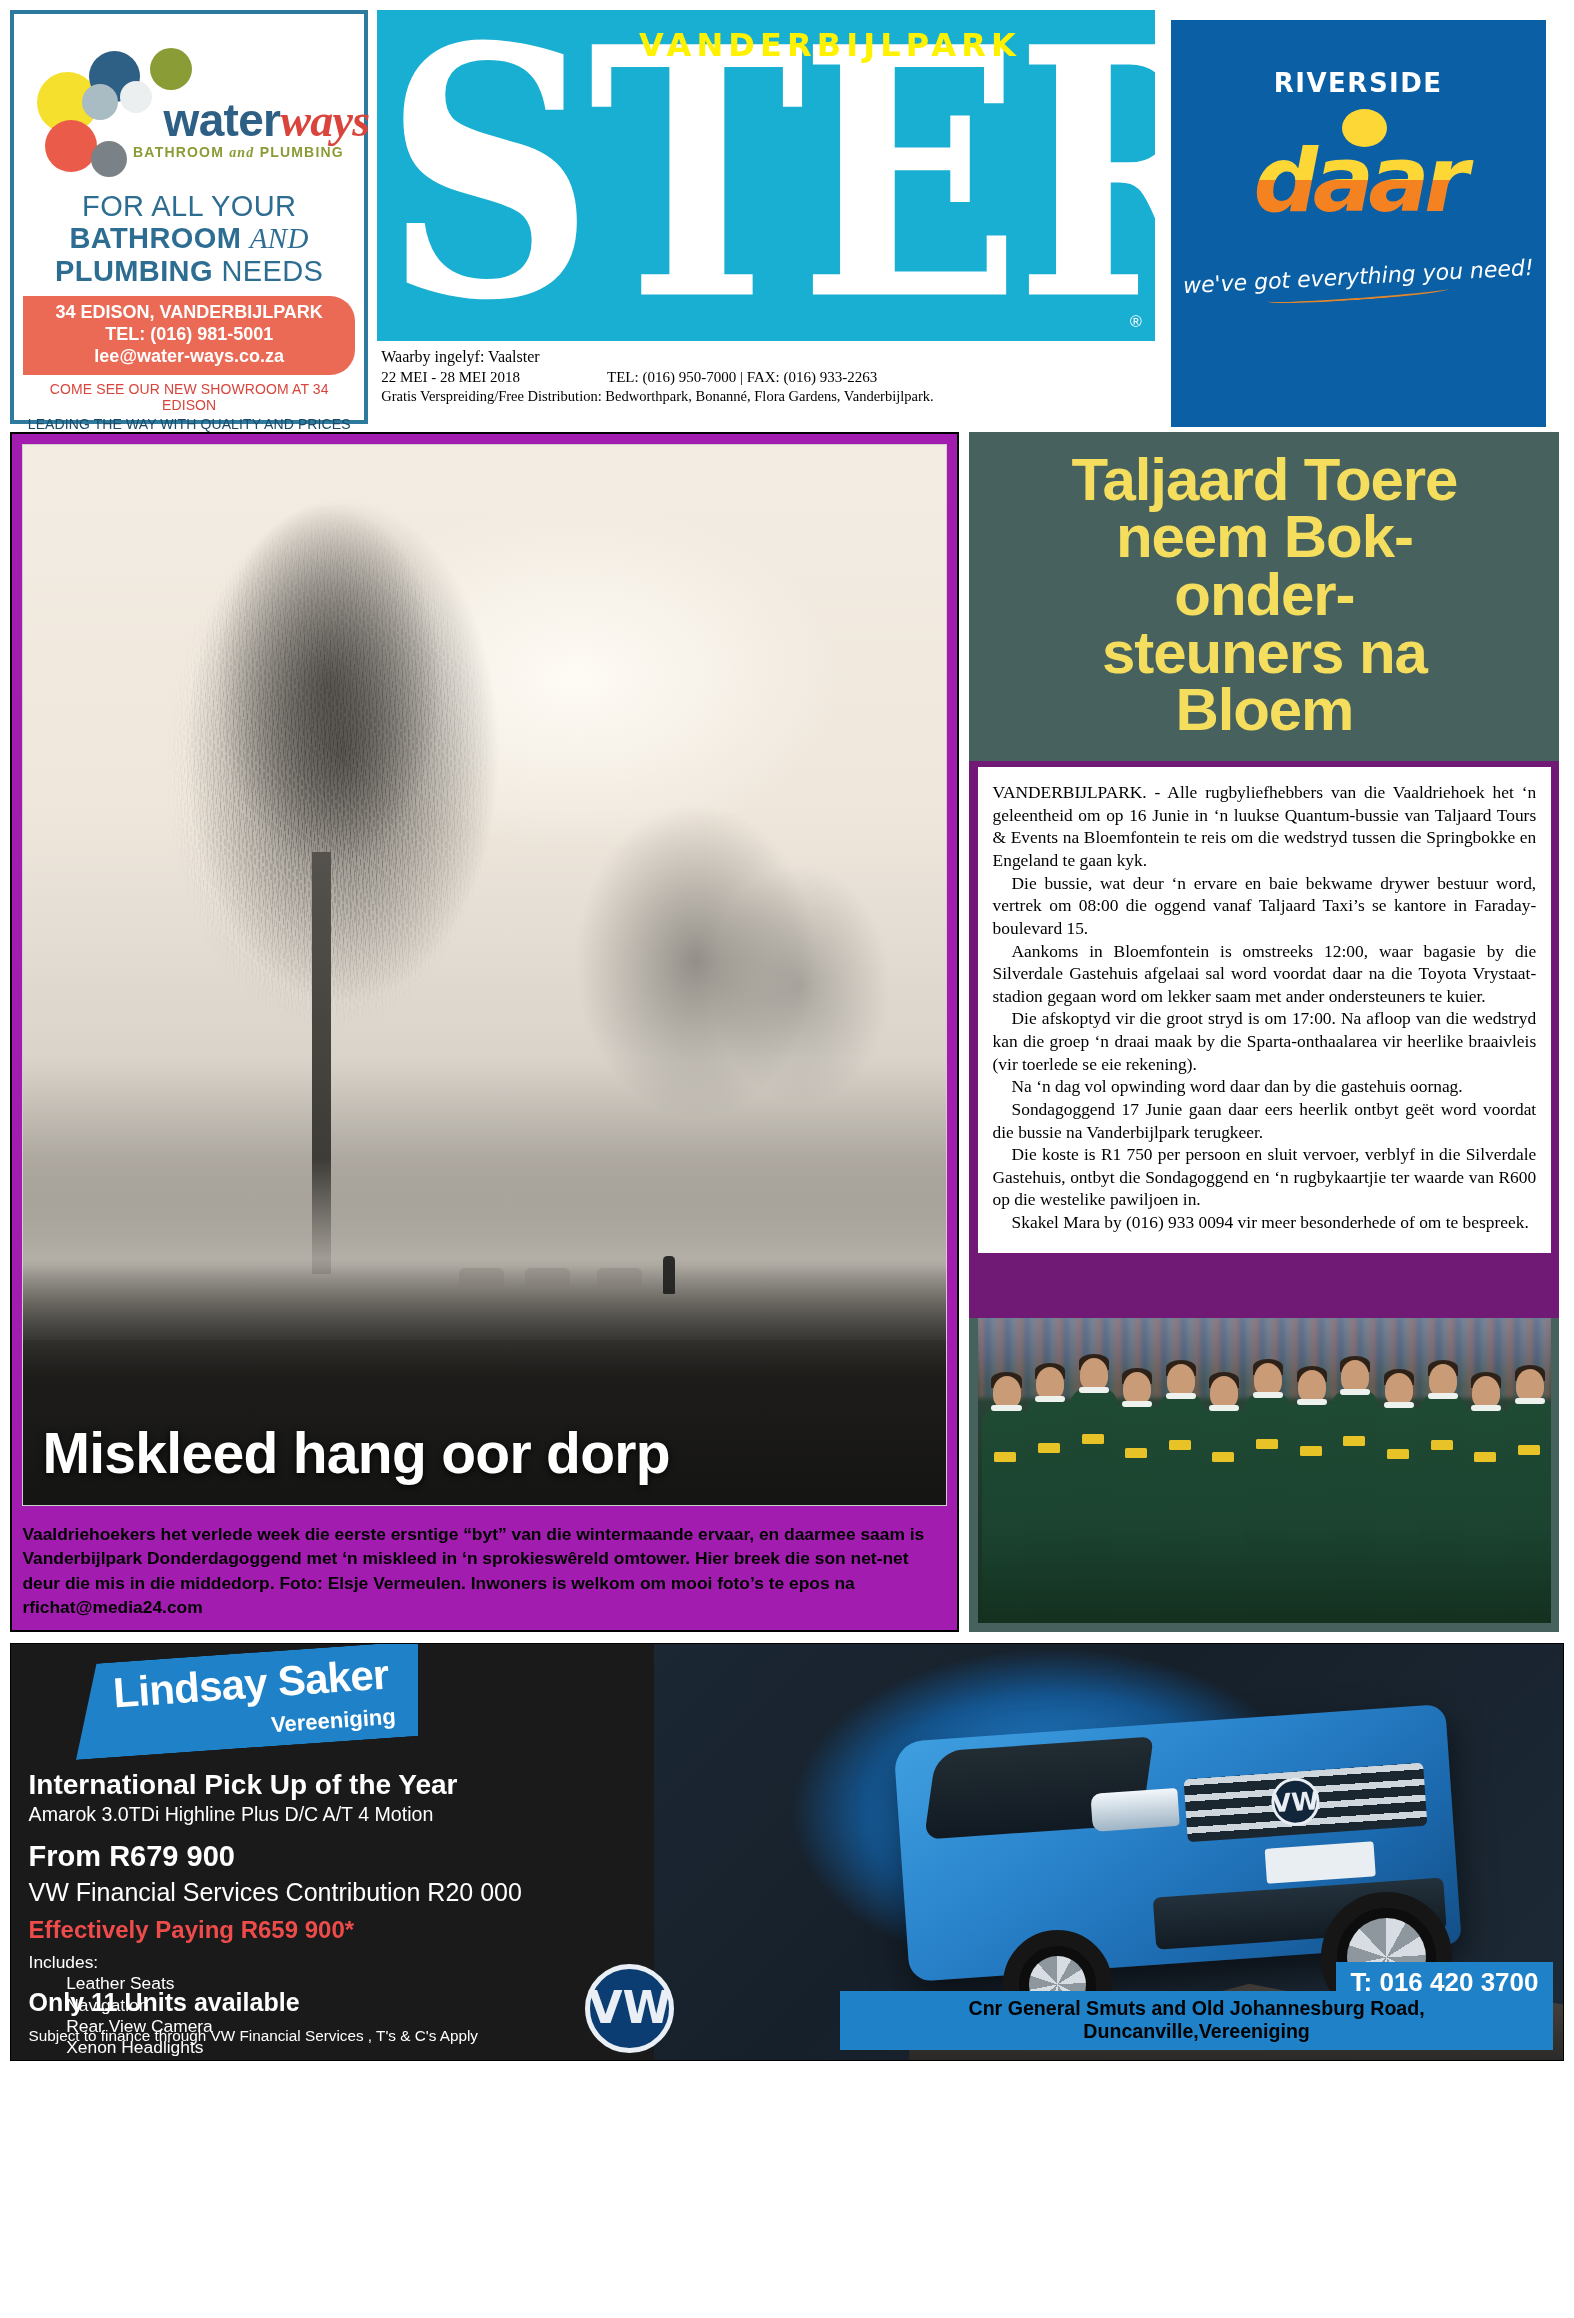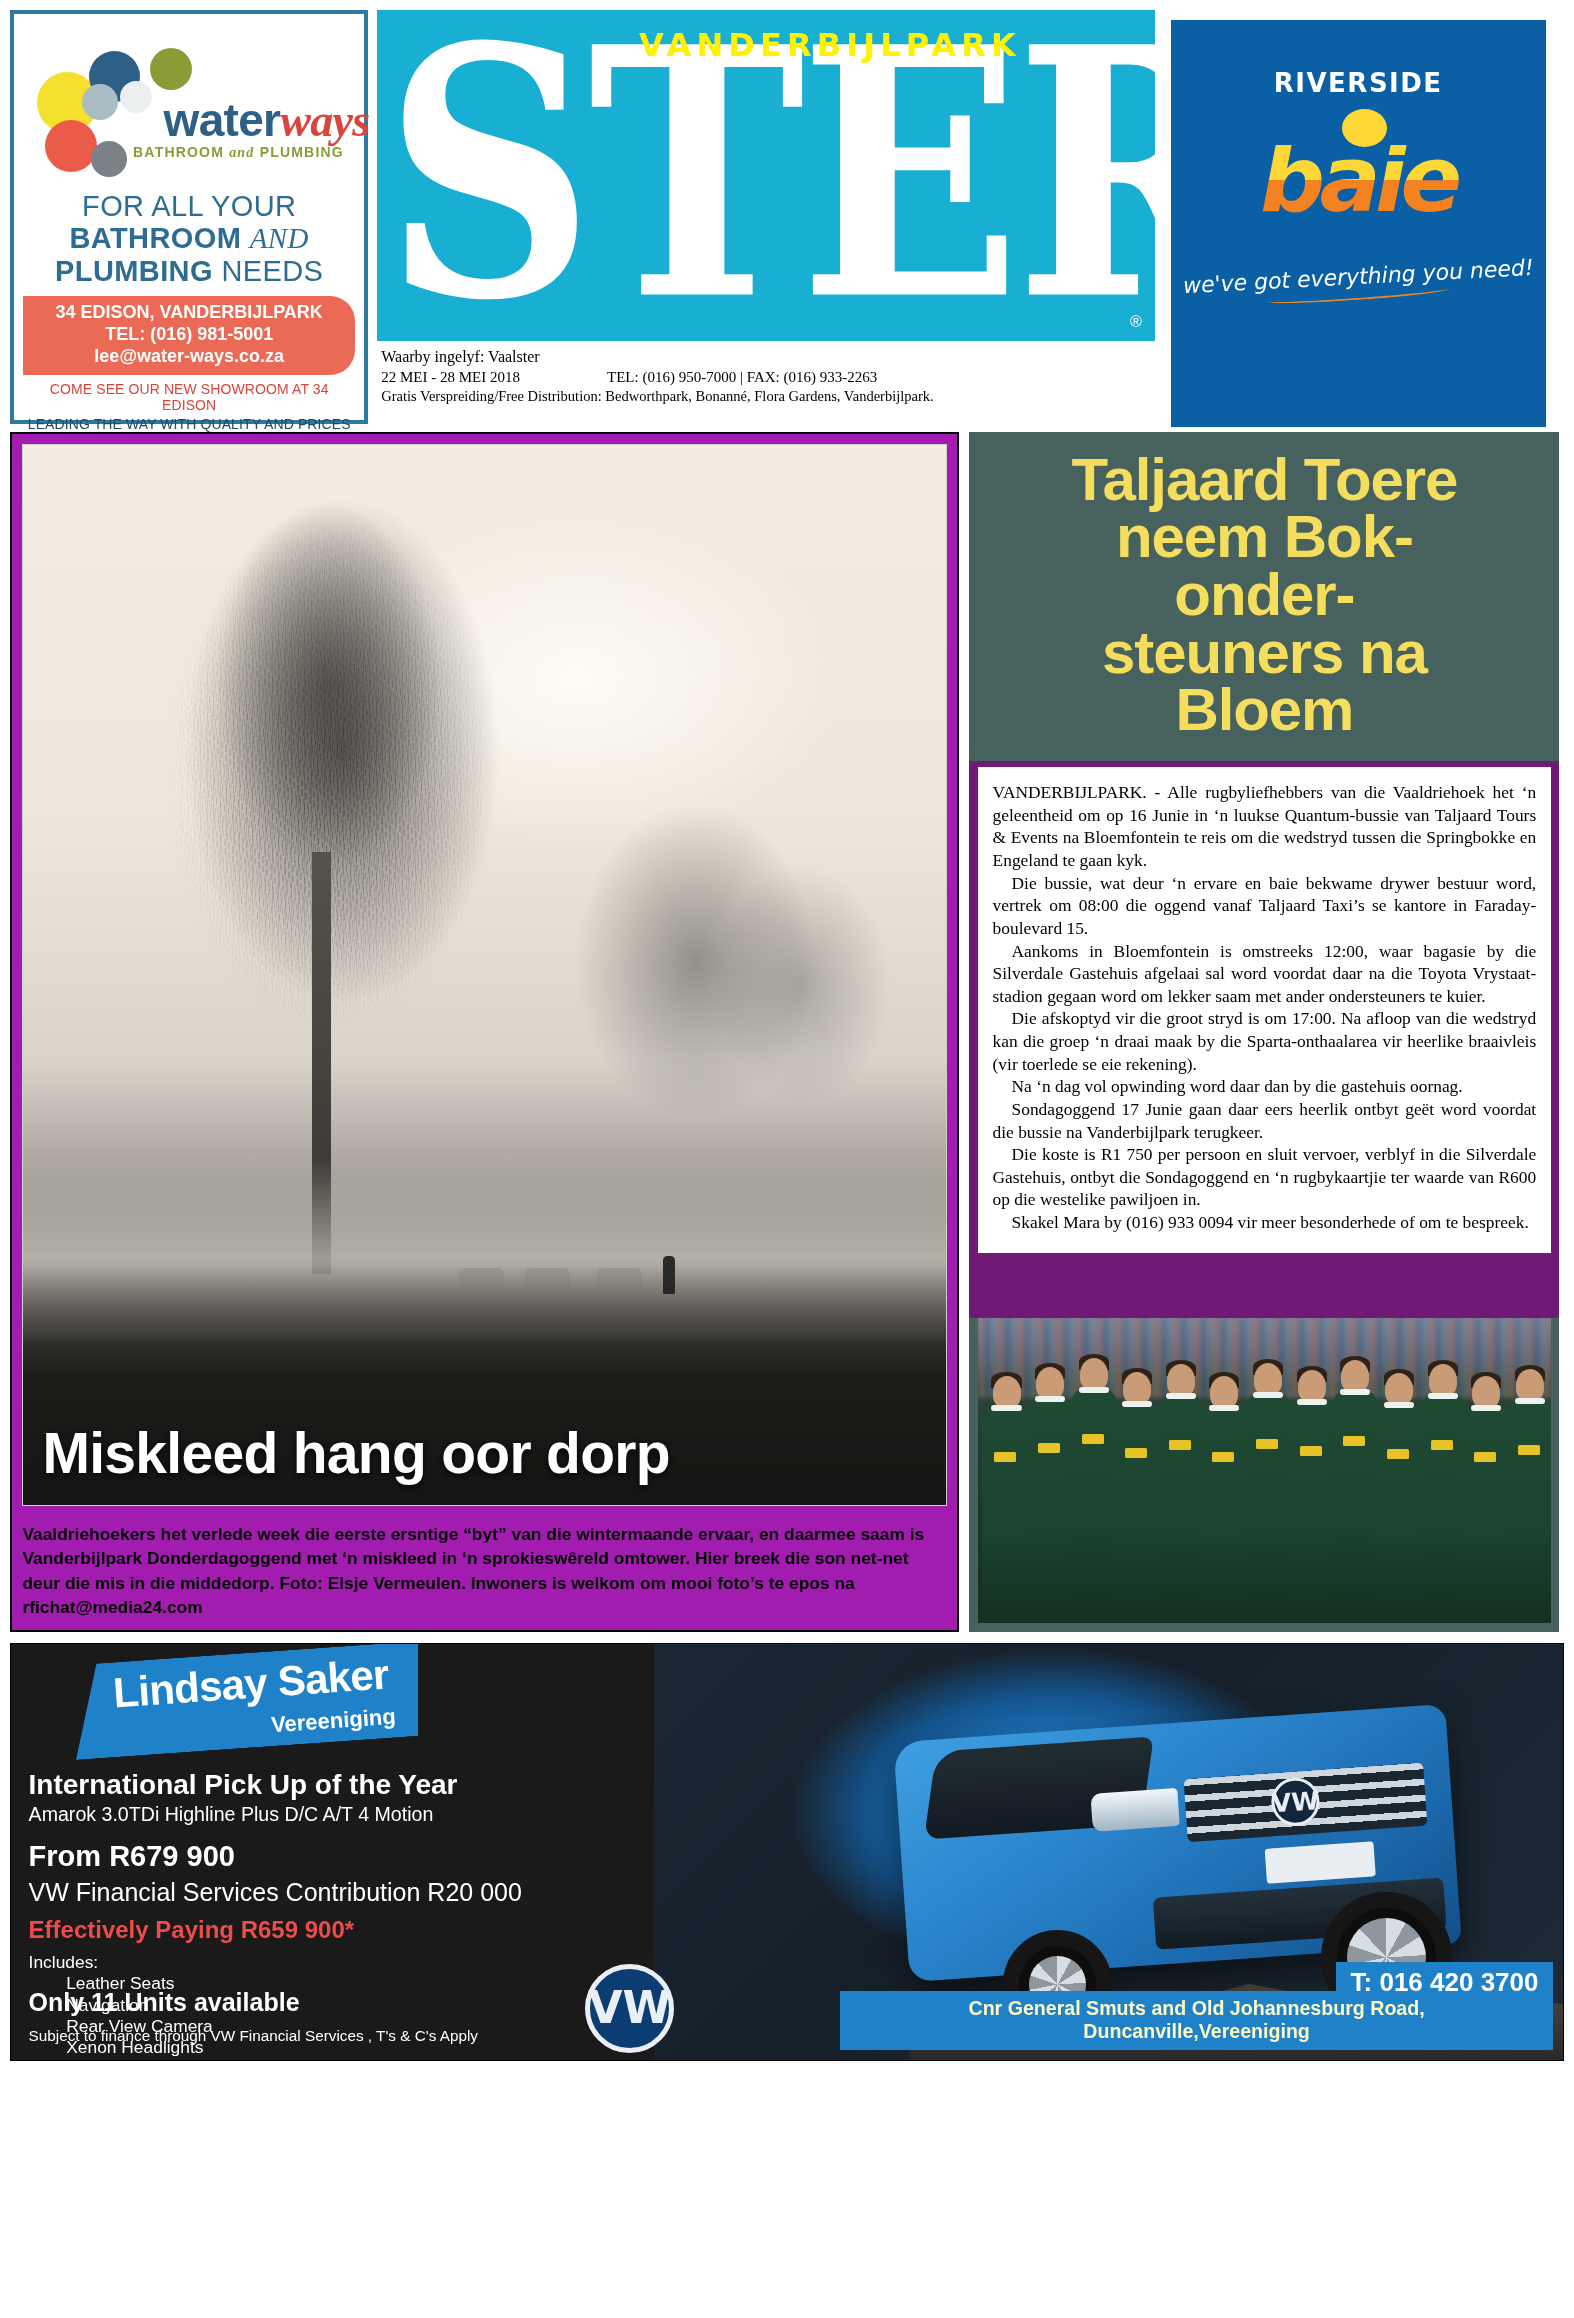--- a/index.html
+++ b/index.html
@@ -339,21 +339,21 @@
     color:#e9eff4; font-size:44px; font-weight:bold; line-height:0.82;
     font-family:"DejaVu Sans", sans-serif;
   }
   .vw-tel {
     position:absolute; right:10.2px; bottom:57px;
     background:#1f82C8; color:#fff; font-size:26px; font-weight:bold;
     padding:4.4px 14.5px 5.8px 14.5px;
   }
   .vw-addr {
     position:absolute; right:10.2px; bottom:10.2px; left:829px;
-    background:#1f82C8; color:#fef9c3; font-size:19.6px; font-weight:bold;
+    background:#1f82C8; color:#000000; font-size:19.6px; font-weight:bold;
     padding:5.8px 13px 7.3px 13px; text-align:center;
   }
 </style>
 </head>
 <body>
 
 <div class="top-row">
 
   <div class="ad-waterways">
     <div class="ww-logo-zone">
@@ -396,21 +396,21 @@
       <div class="r2"><span>22 MEI - 28 MEI 2018</span><span class="tel">TEL: (016) 950-7000 | FAX: (016) 933-2263</span></div>
       <div class="r3">Gratis Verspreiding/Free Distribution: Bedworthpark, Bonanné, Flora Gardens, Vanderbijlpark.</div>
     </div>
   </div>
 
   <div class="ad-mica">
     <div class="mica-box">
       <div class="mica-riverside">RIVERSIDE</div>
       <div class="mica-logo">
         <span class="mica-dot"></span>
-        <div class="mica-word">baie</div>
+        <div class="mica-word">daar</div>
       </div>
       <div class="mica-tag">we've got everything you need!</div>
       <div class="mica-swoosh"></div>
     </div>
   </div>
 </div>
 
 <div class="main-row">
 
   <div class="photo-pkg">

